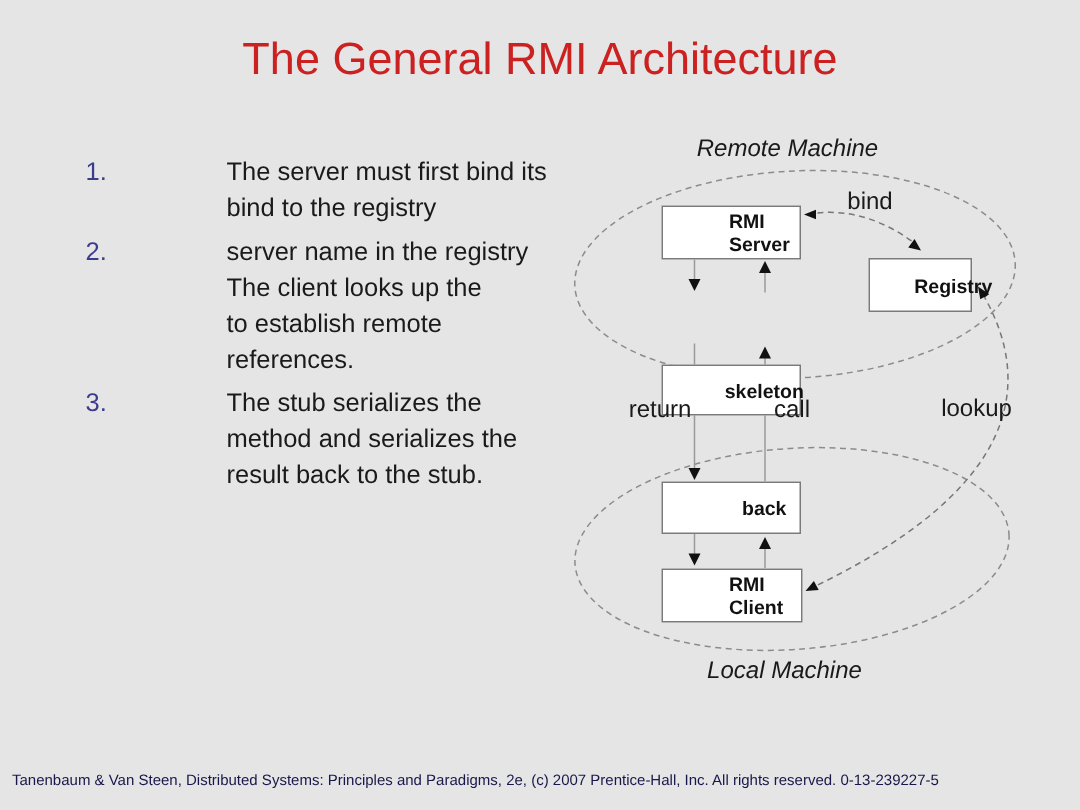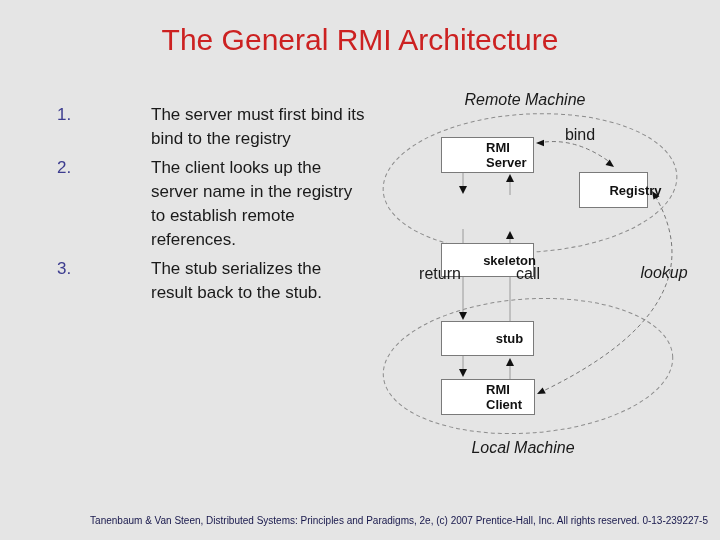--- a/index.html
+++ b/index.html
@@ -26,51 +26,51 @@
     font-size:13px;font-weight:bold;color:#111;box-sizing:border-box;padding-left:44px;
   }
   .dlabel{
     position:absolute;z-index:3;font-size:16px;color:#1a1a1a;text-align:center;
     line-height:14px;
   }
   .machine{font-style:italic;}
   .footer{
     position:absolute;left:8px;top:515px;width:700px;font-size:10px;line-height:12px;
     color:#17174b;
-    text-align:right;
   }
 </style>
 </head>
 <body>
 
 <div class="slide">
 
   <div class="title">The General RMI Architecture</div>
 
   <div class="list">
     <div class="list-item">
       <div class="list-num">1.</div>
       <div class="list-lines">
         <div class="list-line">The server must first bind its</div>
         <div class="list-line">bind to the registry</div>
       </div>
     </div>
     <div class="list-item">
       <div class="list-num">2.</div>
       <div class="list-lines">
+        <div class="list-line">server name in the registry</div>
         <div class="list-line">The client looks up the</div>
-        <div class="list-line">server name in the registry</div>
         <div class="list-line">to establish remote</div>
         <div class="list-line">references.</div>
       </div>
     </div>
     <div class="list-item">
       <div class="list-num">3.</div>
       <div class="list-lines">
         <div class="list-line">The stub serializes the</div>
+        <div class="list-line">method and serializes the</div>
         <div class="list-line">result back to the stub.</div>
       </div>
     </div>
   </div>
 
   <div class="diagram">
     <svg width="345" height="380" viewBox="375 85 345 380">
 
       <ellipse cx="530" cy="183" rx="147" ry="69" fill="none" stroke="#8c8c8c" stroke-width="1" stroke-dasharray="4 3" transform="rotate(-3 530 183)"></ellipse>
       <ellipse cx="528" cy="366" rx="145" ry="67" fill="none" stroke="#8c8c8c" stroke-width="1" stroke-dasharray="4 3" transform="rotate(-4 528 366)"></ellipse>
@@ -95,26 +95,26 @@
 
       <line x1="463" y1="355" x2="463" y2="375" stroke="#9a9a9a" stroke-width="1"></line>
       <polygon points="459,369 467,369 463,377" fill="#111"></polygon>
       <line x1="510" y1="379" x2="510" y2="360" stroke="#9a9a9a" stroke-width="1"></line>
       <polygon points="506,366 514,366 510,358" fill="#111"></polygon>
     </svg>
 
     <div class="node" style="left:66px;top:52px;width:93px;height:36px;">RMI Server</div>
     <div class="node" style="left:204px;top:87px;width:69px;height:36px;">Registry</div>
     <div class="node" style="left:66px;top:110px;width:93px;height:34px;margin-top:48px;">skeleton</div>
-    <div class="node" style="left:66px;top:236px;width:93px;height:35px;">stub</div>
+    <div class="node" style="left:66px;top:236px;width:93px;height:35px;">back</div>
     <div class="node" style="left:66px;top:294px;width:94px;height:36px;">RMI Client</div>
 
     <div class="dlabel machine" style="left:70px;top:8px;width:160px;">Remote Machine</div>
     <div class="dlabel" style="left:183px;top:43px;width:44px;">bind</div>
     <div class="dlabel" style="left:36px;top:182px;width:58px;">return</div>
     <div class="dlabel" style="left:129px;top:182px;width:48px;">call</div>
-    <div class="dlabel" style="left:260px;top:181px;width:58px;font-style:italic;">lookup</div>
+    <div class="dlabel" style="left:247px;top:181px;width:58px;">lookup</div>
     <div class="dlabel machine" style="left:68px;top:356px;width:160px;">Local Machine</div>
   </div>
 
   <div class="footer">Tanenbaum &amp; Van Steen, Distributed Systems: Principles and Paradigms, 2e, (c) 2007 Prentice-Hall, Inc. All rights reserved. 0-13-239227-5</div>
 
 </div>
 
 </body></html>

